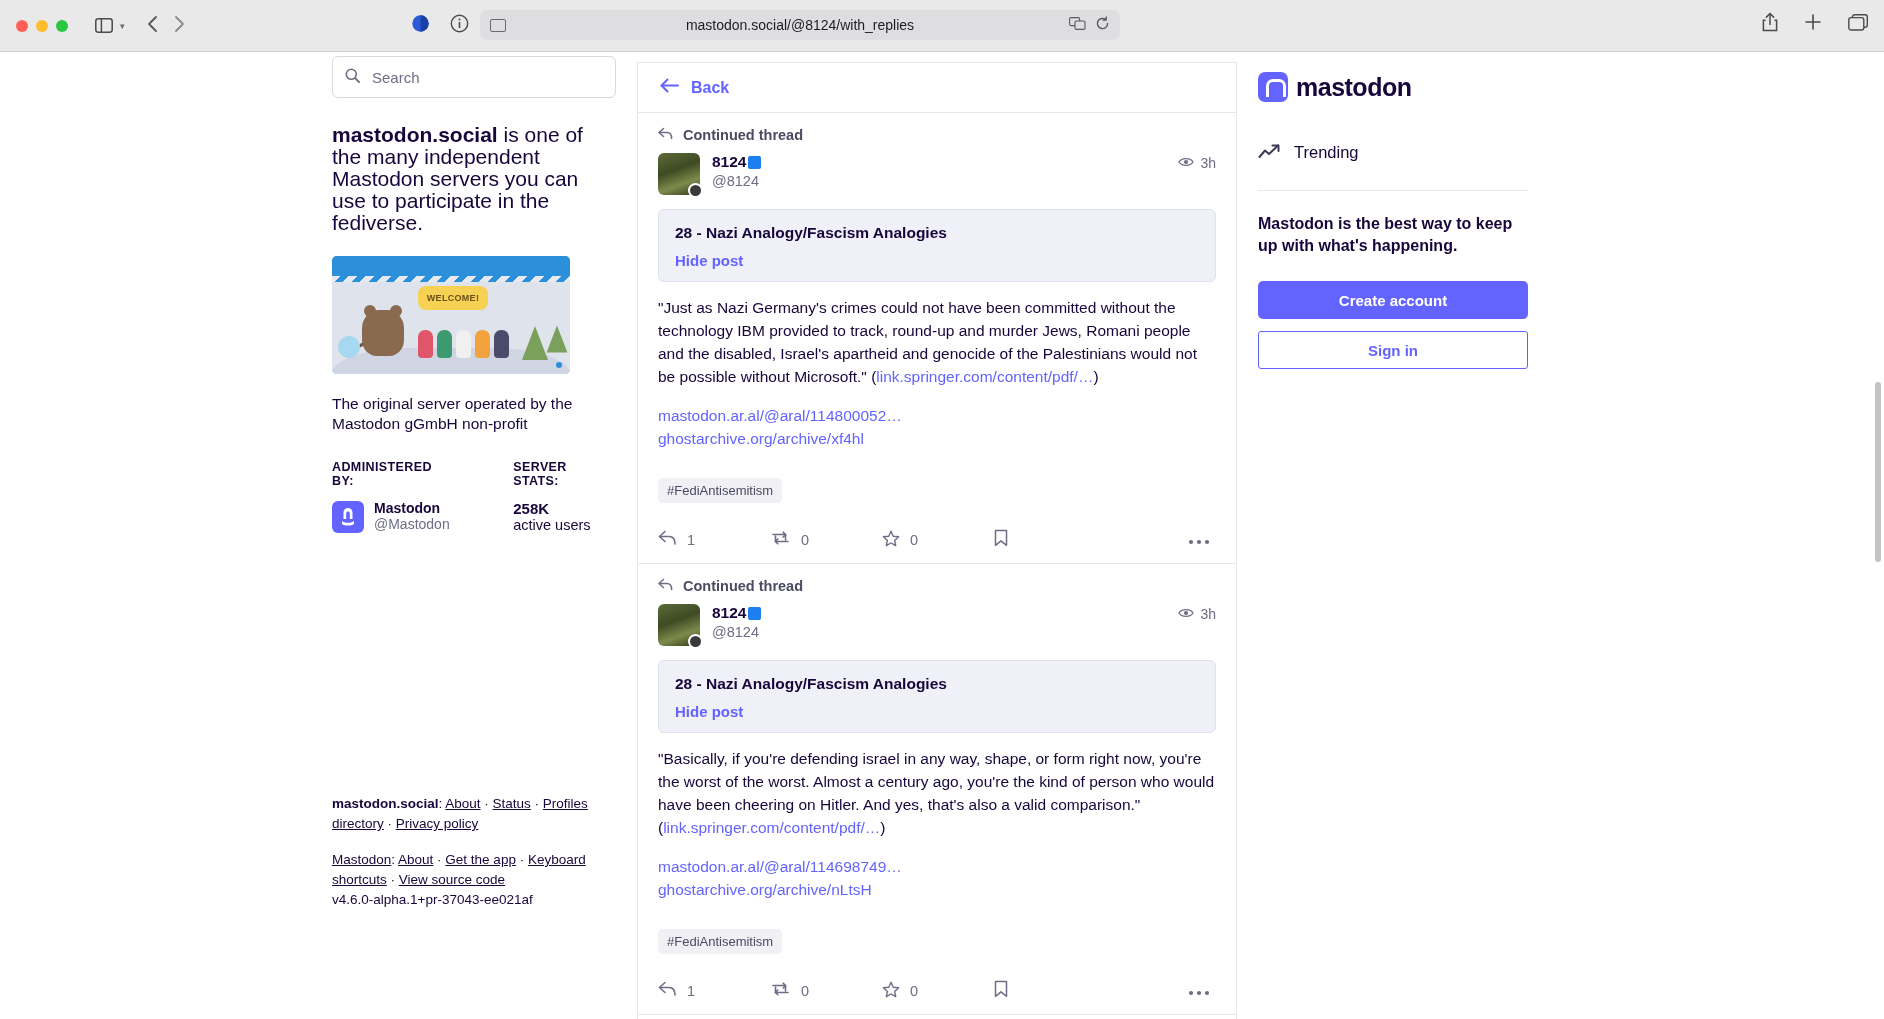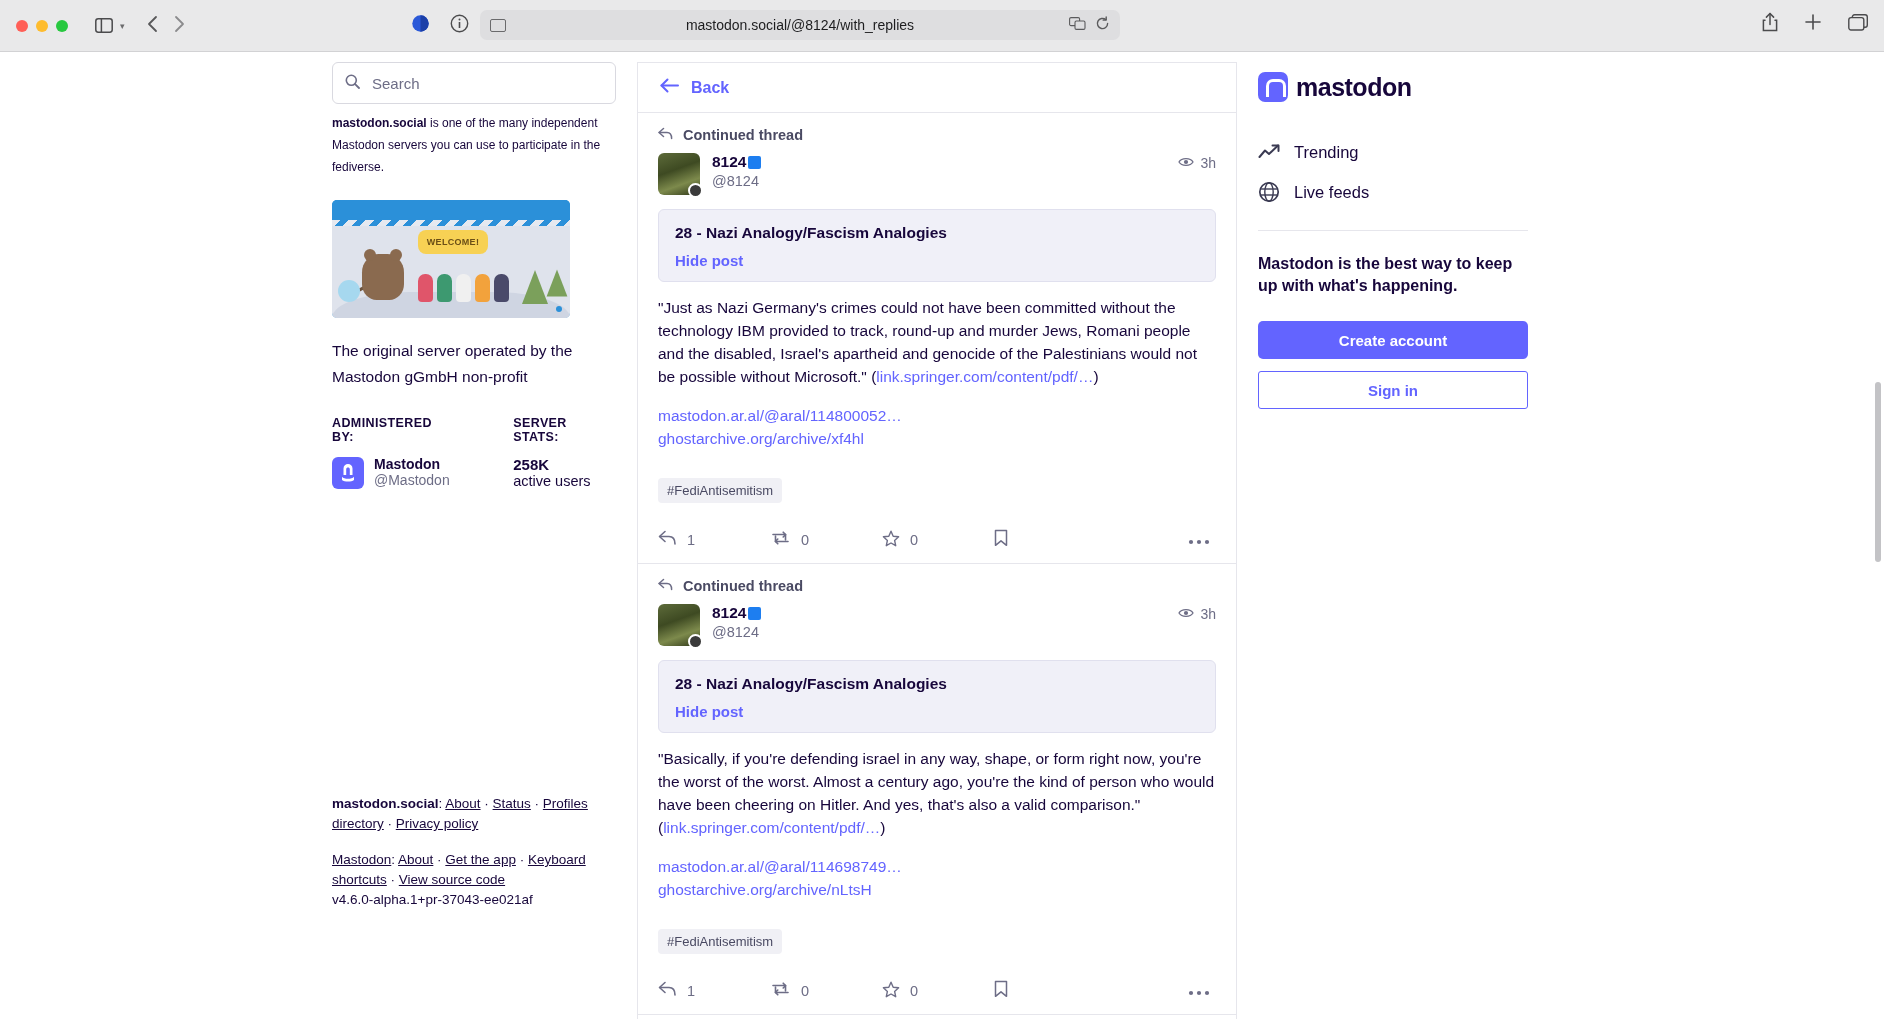--- a/index.html
+++ b/index.html
@@ -49,37 +49,37 @@
   .right-chrome { position: absolute; right: 16px; top: 12px; display: flex; gap: 26px; align-items: center; color: #4b4b4d; }
 
   
   .page {
     position: absolute; top: 52px; left: 0; width: 1884px; height: 967px;
     background: #ffffff;
   }
 
   
   .left-col {
-    position: absolute; left: 332px; top: 10px; width: 284px;
+    position: absolute; left: 332px; top: 4px; width: 284px;
   }
   .search-box {
     height: 42px; border: 1px solid #d9d9e0; border-radius: 6px;
     display: flex; align-items: center; padding: 0 12px; gap: 10px;
     background: #fff;
   }
   .search-box .s-icon { color: #8c8dad; font-size: 15px; }
   .search-box input {
     border: none; outline: none; font-size: 15px; color: #17063b;
     font-family: "Liberation Sans", sans-serif; width: 100%;
     background: transparent;
   }
   .search-box input::placeholder { color: #6d6d86; }
 
   .about-text {
-    margin-top: 8px; font-size: 12px; line-height: 22px; color: #17063b;
+    margin-top: 26px; font-size: 21px; line-height: 22px; color: #17063b;
   }
   .about-text b { font-weight: bold; }
 
   .illustration {
     margin-top: 22px; width: 238px; height: 118px; border-radius: 5px;
     background: #2b90d9; position: relative; overflow: hidden;
   }
   .ill-sky { position: absolute; top: 0; left: 0; right: 0; height: 26px; background: #2b90d9; }
   .ill-zig { position: absolute; top: 20px; left: 0; right: 0; height: 10px;
     background: repeating-linear-gradient(135deg, #e6e9f0 0 6px, transparent 6px 12px); }
@@ -89,21 +89,21 @@
   .ill-bear-ear { position: absolute; top: -5px; width: 12px; height: 12px; background: #8a6a4f; border-radius: 50%; }
   .ill-pole { position: absolute; left: 12px; bottom: 30px; width: 44px; height: 3px; background: #6d5540; transform: rotate(-28deg); }
   .ill-bundle { position: absolute; left: 6px; bottom: 16px; width: 22px; height: 22px; background: #a6d8ef; border-radius: 50%; }
   .ill-banner { position: absolute; left: 86px; top: 30px; width: 70px; height: 24px; background: #f7d154; border-radius: 8px;
      color: #6b4f16; font-size: 9px; font-weight: bold; display:flex; align-items:center; justify-content:center; letter-spacing: .3px;}
   .ill-crowd { position: absolute; left: 86px; bottom: 16px; display: flex; gap: 4px; align-items: flex-end; }
   .ill-crowd span { width: 15px; height: 28px; border-radius: 7px 7px 4px 4px; display:block; }
   .ill-tree { position: absolute; bottom: 14px; width: 0; height: 0; border-left: 13px solid transparent; border-right: 13px solid transparent; border-bottom: 34px solid #7ba05b; }
   .ill-dot { position: absolute; right: 8px; bottom: 6px; width: 6px; height: 6px; border-radius: 50%; background: #2b90d9; }
 
-  .server-desc { margin-top: 20px; font-size: 15.5px; line-height: 26px; color: #17063b; }
+  .server-desc { margin-top: 20px; font-size: 15.5px; line-height: 20px; color: #17063b; }
 
   .stats-row { margin-top: 26px; display: flex; gap: 56px; }
   .stats-head { font-size: 12.5px; font-weight: bold; color: #17063b; letter-spacing: .4px; }
   .admin-block { display: flex; gap: 10px; align-items: center; margin-top: 12px; }
   .admin-avatar { width: 32px; height: 32px; border-radius: 6px; background: #6364ff; display:flex;align-items:center;justify-content:center; }
   .admin-name { font-size: 14px; font-weight: bold; color: #17063b; line-height: 16px; }
   .admin-handle { font-size: 14px; color: #6d6d86; line-height: 17px; }
   .stat-num { font-size: 15px; font-weight: bold; color: #17063b; margin-top: 12px; }
   .stat-lbl { font-size: 14.5px; color: #17063b; }
 
@@ -594,31 +594,20 @@
     <div class="rnav">
       <div class="rnav-item">
         <span class="rnav-icon">
           <svg width="22" height="16" viewBox="0 0 22 16">
               <polyline points="1.5,13 7,6.5 11,10 20,1.5" fill="none" stroke="#3a3a52" stroke-width="2" stroke-linecap="round" stroke-linejoin="round"></polyline>
               <polyline points="14.5,1.5 20.5,1.5 20.5,7" fill="none" stroke="#3a3a52" stroke-width="2" stroke-linecap="round" stroke-linejoin="round"></polyline>
             </svg>
         </span>
         <span>Trending</span>
       </div>
-      <div class="rnav-item">
-        <span class="rnav-icon">
-          <svg width="22" height="22" viewBox="0 0 22 22">
-              <circle cx="11" cy="11" r="9.2" fill="none" stroke="#3a3a52" stroke-width="1.7"></circle>
-              <ellipse cx="11" cy="11" rx="4.2" ry="9.2" fill="none" stroke="#3a3a52" stroke-width="1.4"></ellipse>
-              <line x1="2" y1="8" x2="20" y2="8" stroke="#3a3a52" stroke-width="1.4"></line>
-              <line x1="2" y1="14" x2="20" y2="14" stroke="#3a3a52" stroke-width="1.4"></line>
-            </svg>
-        </span>
-        <span>Live feeds</span>
-      </div>
     </div>
 
     <div class="rdivider"></div>
 
     <div class="rpitch">Mastodon is the best way to keep up with what's happening.</div>
 
     <div class="btn-primary">Create account</div>
     <div class="btn-secondary">Sign in</div>
   </div>
 

